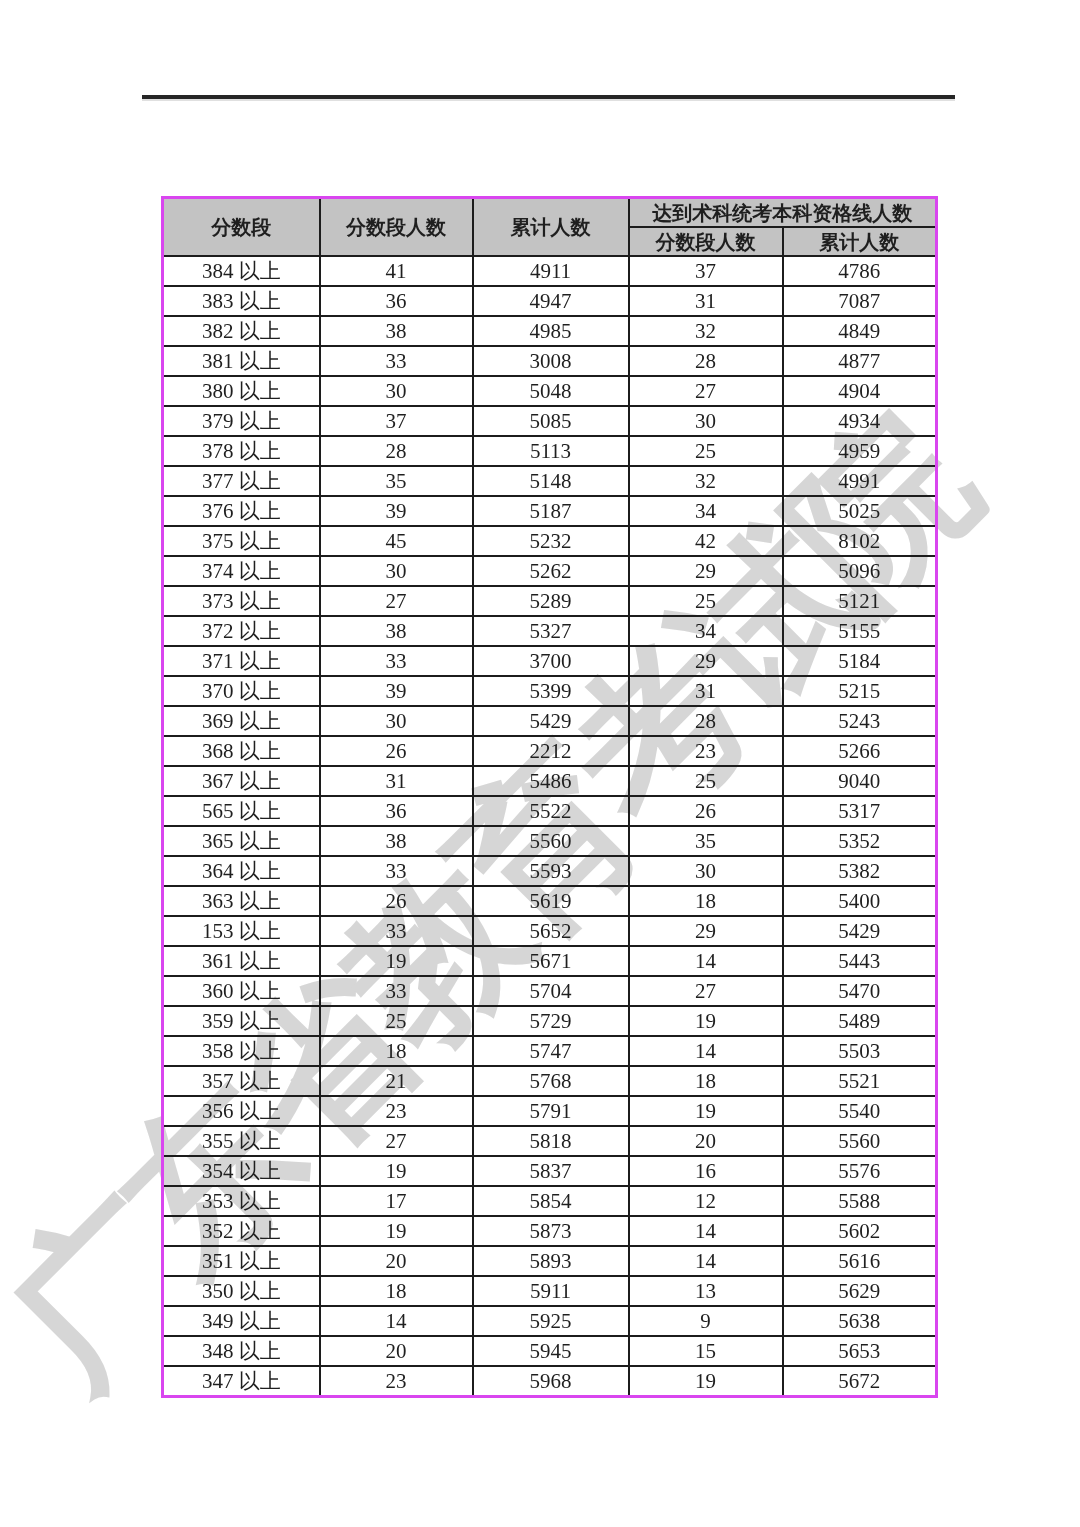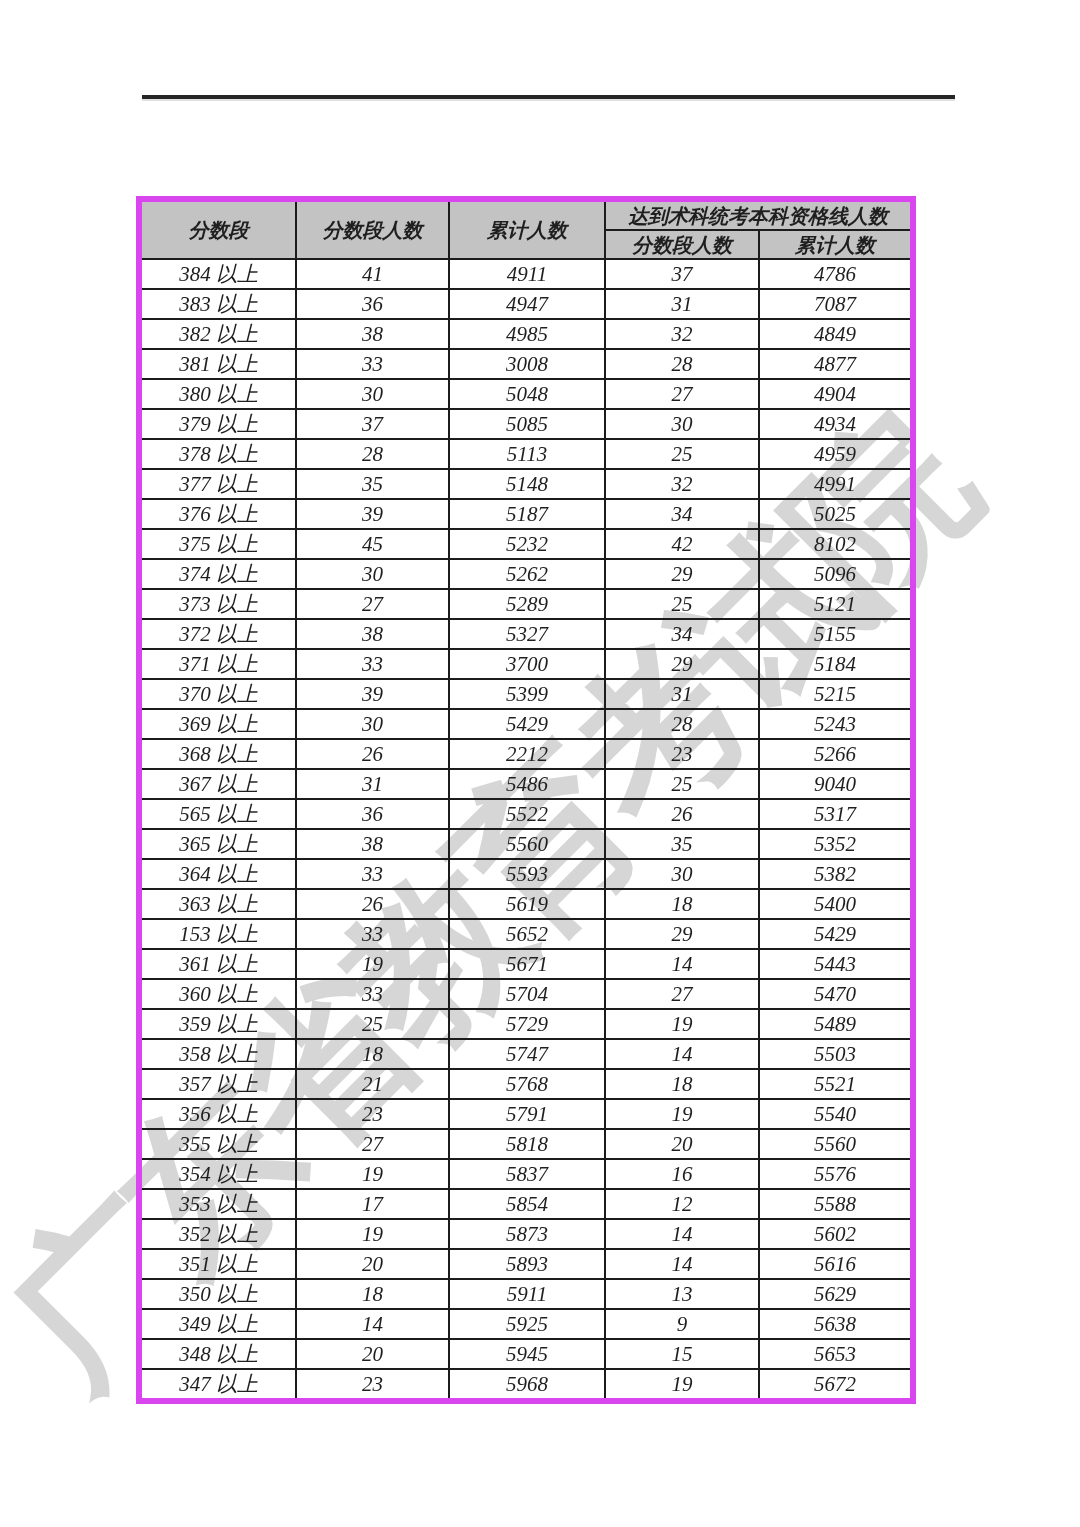--- a/index.html
+++ b/index.html
@@ -27,28 +27,27 @@
     letter-spacing: -12px;
     white-space: nowrap;
     color: #c9c9c9;
     opacity: 0.75;
     z-index: 1;
     pointer-events: none;
     font-family: "Liberation Serif", "DejaVu Serif", serif;
   }
   table.score-table {
     position: absolute;
-    left: 136px; top: 196px;
+    left: 161px; top: 196px;
     width: 774px;
     border-collapse: collapse;
     table-layout: fixed;
     z-index: 2;
     background: transparent;
-    border: 6px solid #d946ef;
-    font-style: italic;
+    border: 3px solid #d946ef;
   }
   .score-table th, .score-table td {
     border: 2px solid #1c1c1c;
     text-align: center;
     vertical-align: middle;
     padding: 0;
     overflow: hidden;
   }
   .score-table thead th {
     background: #c3c3c3;

